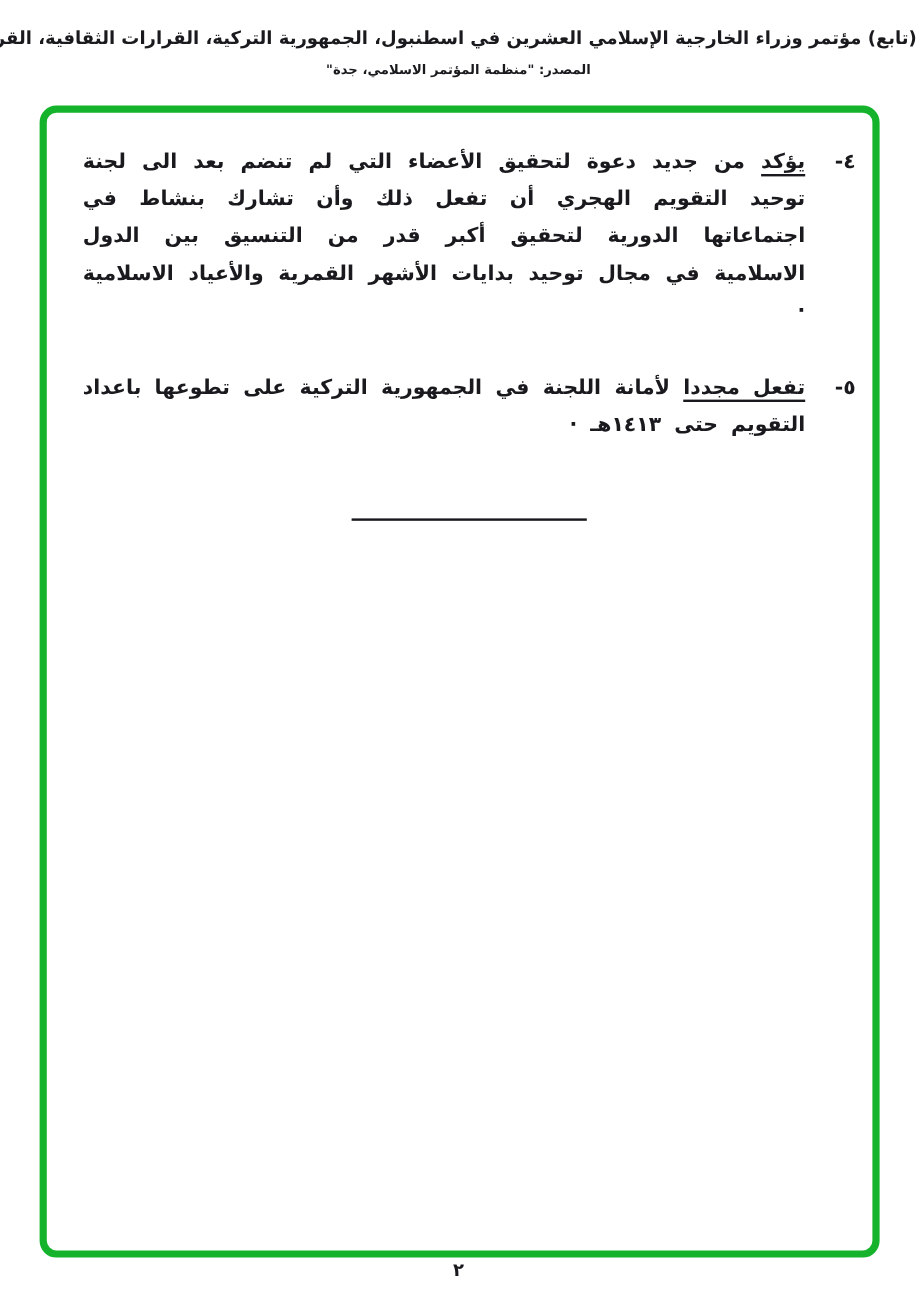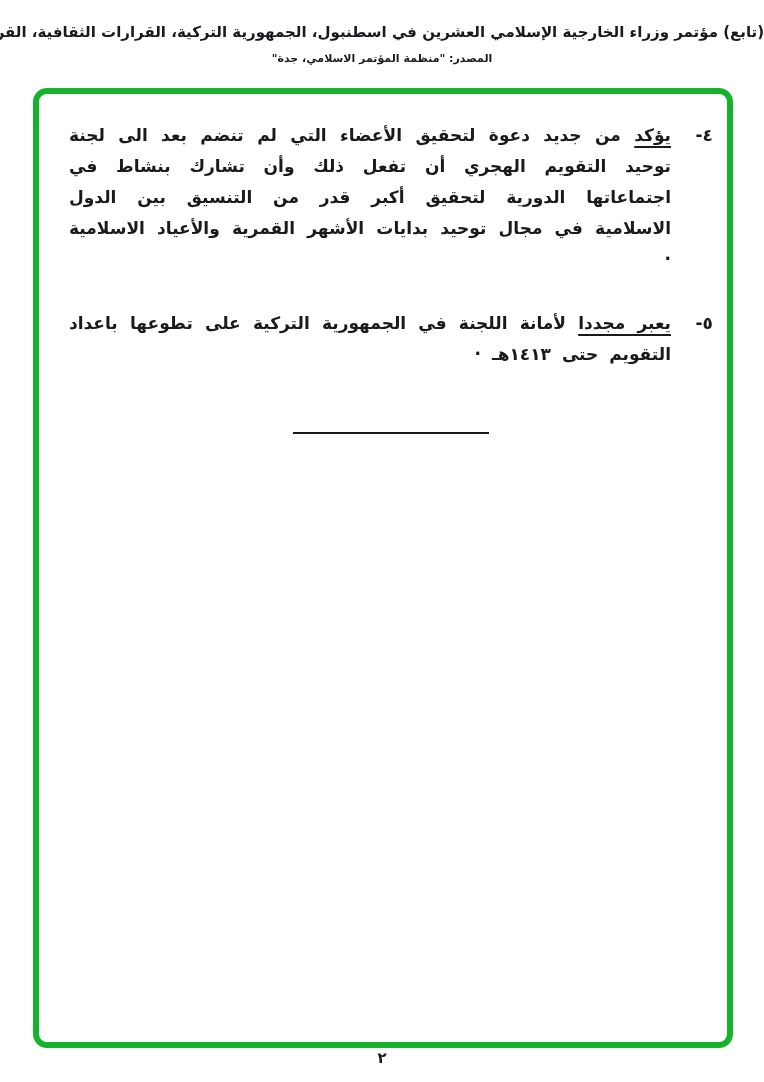--- a/index.html
+++ b/index.html
@@ -96,21 +96,21 @@
   <div class="green-box">
     <div class="content">
 
       <div class="item">
         <span class="num">٤-</span>
         <p class="txt"><u>يؤكد</u><span> من جديد دعوة لتحقيق الأعضاء التي لم تنضم بعد الى لجنة توحيد التقويم الهجري أن تفعل ذلك وأن تشارك بنشاط في اجتماعاتها الدورية لتحقيق أكبر قدر من التنسيق بين الدول الاسلامية في مجال توحيد بدايات الأشهر القمرية والأعياد الاسلامية ·</span></p>
       </div>
 
       <div class="item">
         <span class="num">٥-</span>
-        <p class="txt"><u>يعبر مجددا</u><span> لأمانة اللجنة في الجمهورية التركية على تطوعها باعداد التقويم حتى ١٤١٣هـ ·</span></p>
+        <p class="txt"><u>تفعل مجددا</u><span> لأمانة اللجنة في الجمهورية التركية على تطوعها باعداد التقويم حتى ١٤١٣هـ ·</span></p>
       </div>
 
       <div class="divider"></div>
 
     </div>
   </div>
 
   <div class="page-num">٢</div>
 
 </div>

